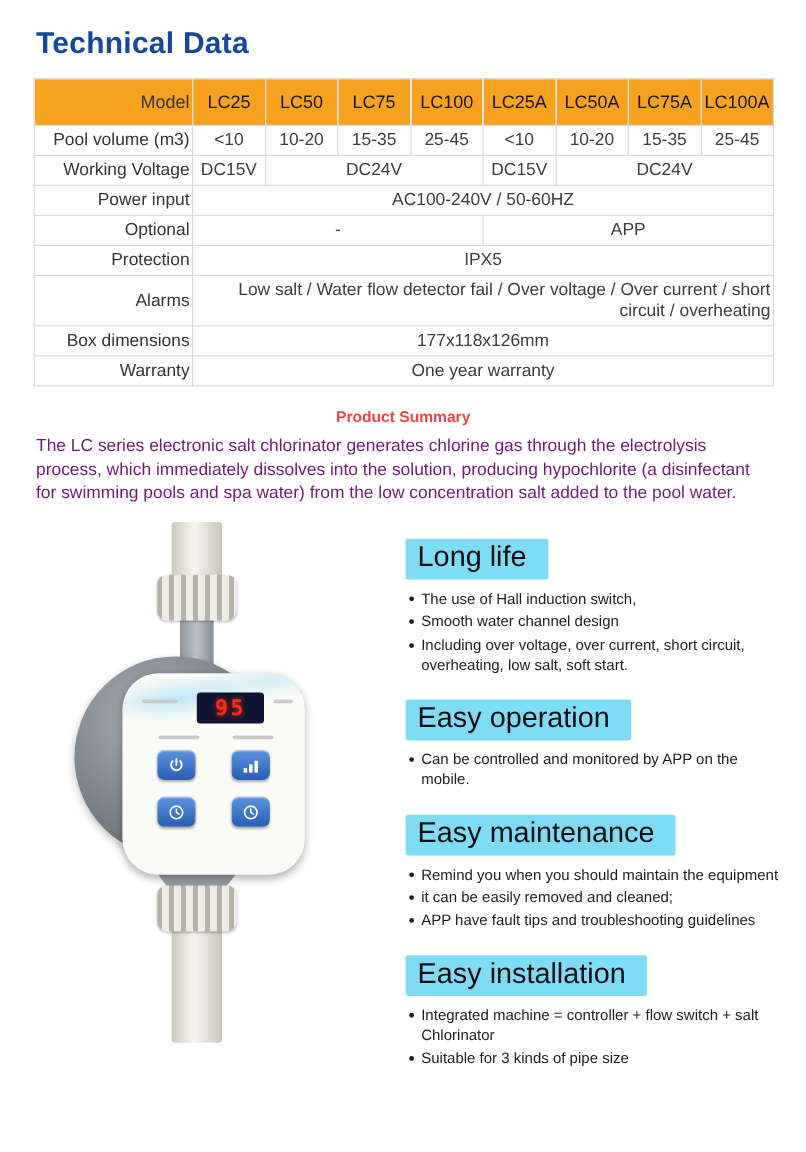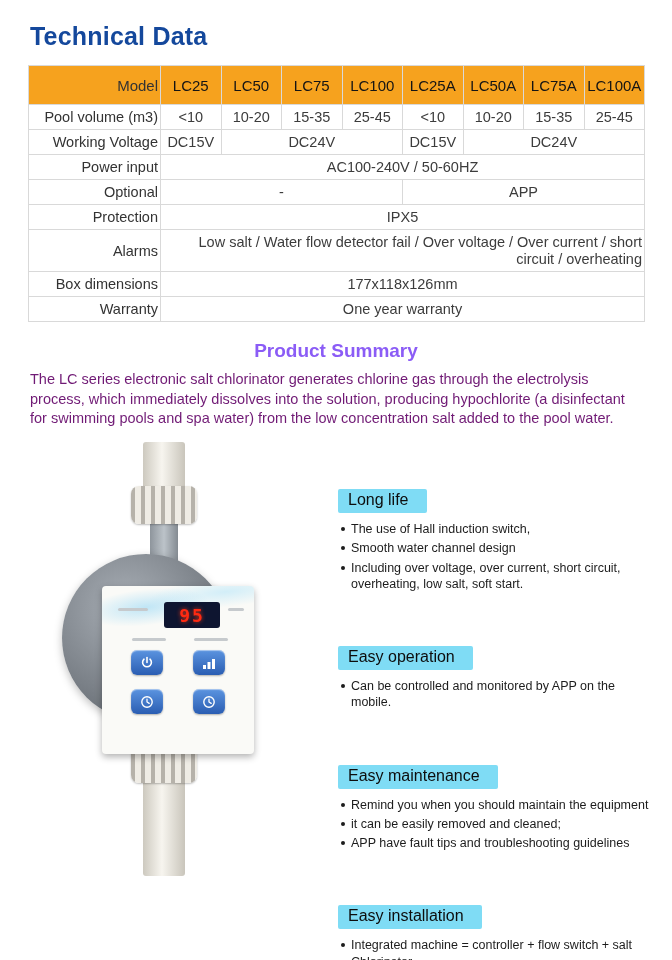--- a/index.html
+++ b/index.html
@@ -26,38 +26,38 @@
   }
   table.spec thead th{
     background:#F6A21E;font-weight:normal;color:#141414;height:30px;font-size:15px;
   }
   table.spec .label{text-align:right;padding-left:9px;color:#333;}
   table.spec td{color:#3c3c3c;}
   table.spec .alarms-cell{line-height:1.15;text-align:right;}
 
   
   .summary-heading{
-    text-align:center;font-size:19px;color:#8b5cf6;font-weight:600;
+    text-align:center;font-size:13px;color:#ef4444;font-weight:600;
     margin:18px 0 8px 0;
   }
   .summary-text{
     margin:0 30px;font-size:14.5px;line-height:1.33;color:#701a75;width:612px;
   }
 
   
   .main-row{display:flex;margin-top:8px;padding:0 20px 0 4px;}
   .device-col{width:330px;flex:0 0 330px;}
   .features-col{flex:1;padding-top:20px;padding-left:4px;}
 
   
   .feature{margin-top:0;}
   .feature + .feature{margin-top:21px;}
   .feature-title{
     display:inline-block;background:#7FDCF5;color:#0d0d0d;
-    font-size:16px;padding:2px 18px 4px 10px;border-radius:2px;margin-top:33px;
+    font-size:24px;padding:2px 18px 4px 10px;border-radius:2px;
   }
   ul.bullets{list-style:none;margin:8px 0 0 2px;padding:0;}
   ul.bullets li{
     position:relative;padding-left:11px;margin-top:3px;
     font-size:12.5px;line-height:1.3;color:#1c1c1c;
   }
   ul.bullets li::before{
     content:"";position:absolute;left:1px;top:6px;width:4px;height:4px;
     border-radius:50%;background:#1c1c1c;
   }
@@ -77,22 +77,22 @@
   .neck-top{
     position:absolute;left:146px;top:80px;width:28px;height:40px;
     background:linear-gradient(90deg,#8e959c,#bcc3c9 50%,#848b92);z-index:1;
   }
   .body-disc{
     position:absolute;left:58px;top:112px;width:168px;height:168px;border-radius:50%;
     background:radial-gradient(circle at 38% 32%,#a9afb6,#6d737a 72%,#5b6167);
     z-index:2;box-shadow:0 3px 8px rgba(0,0,0,.25);
   }
   .panel{
-    position:absolute;left:98px;top:126px;width:152px;height:168px;border-radius:4px;
-    background:#fafaf7;z-index:4;box-shadow:0 3px 7px rgba(0,0,0,.3);overflow:hidden;margin-top:18px;
+    position:absolute;left:98px;top:126px;width:152px;height:168px;border-radius:30px;
+    background:#fafaf7;z-index:4;box-shadow:0 3px 7px rgba(0,0,0,.3);overflow:hidden;
   }
   .panel::before{ 
     content:"";position:absolute;left:-10px;top:-14px;width:180px;height:70px;
     background:
       radial-gradient(ellipse 90px 26px at 30% 45%,rgba(120,205,245,.45),rgba(120,205,245,0) 70%),
       radial-gradient(ellipse 110px 22px at 75% 35%,rgba(150,220,250,.4),rgba(150,220,250,0) 70%);
     transform:rotate(-6deg);
   }
   .panel-inner{position:relative;width:100%;height:100%;}
   .smudge{position:absolute;height:3px;background:#c6cacd;border-radius:2px;}

